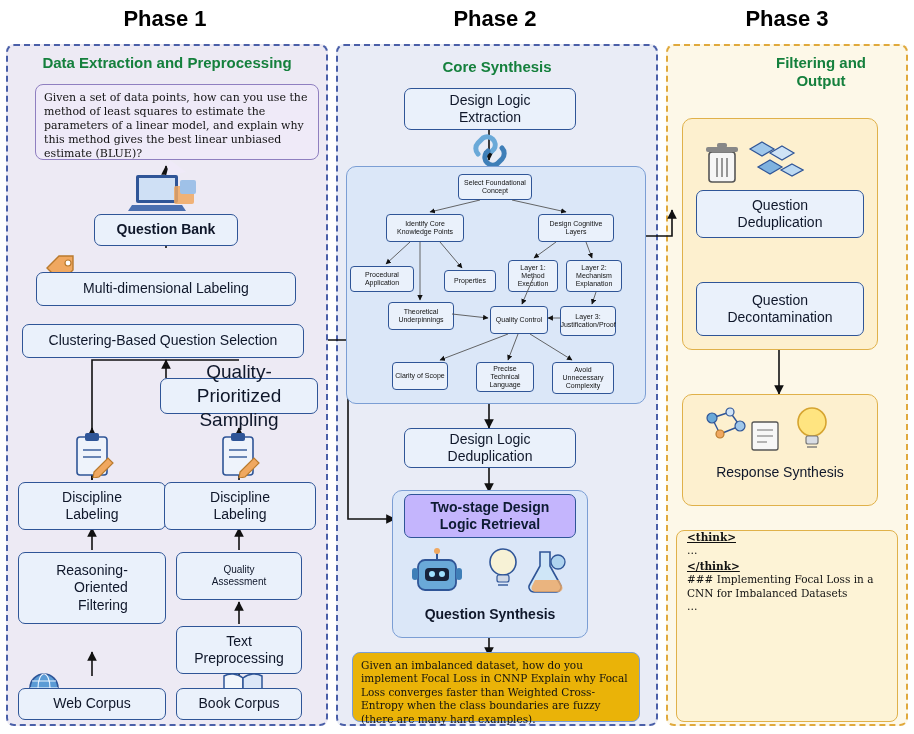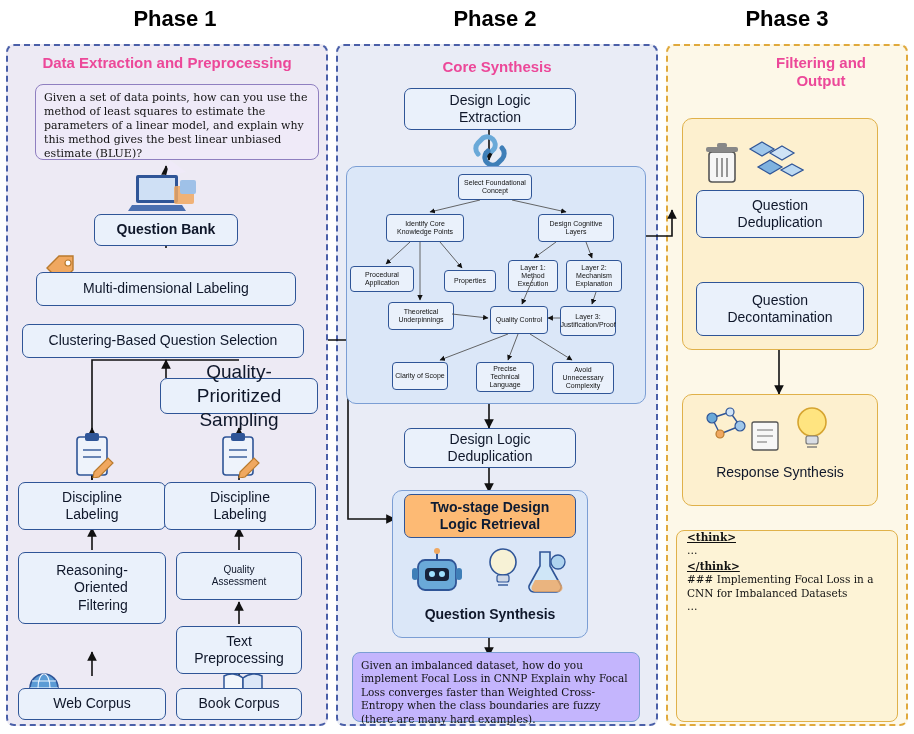--- a/index.html
+++ b/index.html
@@ -23,42 +23,42 @@
     border-radius:8px;
     box-sizing:border-box;
   }
   .panel.p1{background:#edeaf4;border-color:#4a5fa8;}
   .panel.p2{background:#e9ecf6;border-color:#4a5fa8;}
   .panel.p3{background:#fdf8e8;border-color:#e0a93c;}
   .panel-title{
     position:absolute;
     font-size:15px;
     font-weight:bold;
-    color:#ec4899;
+    color:#15803d;
     text-align:center;
     line-height:1.2;
   }
   .box{
     position:absolute;
     box-sizing:border-box;
     border:1.5px solid #2f5597;
     border-radius:7px;
     background:#eaf1fb;
     color:#0f172a;
     font-size:12.5px;
     display:flex;
     align-items:center;
     justify-content:center;
     text-align:center;
     line-height:1.25;
     padding:2px 4px;
   }
   .box.white{background:#f4f8fd;}
   .box.darkblue{
-    background:#fdba74;
+    background:#c4b5fd;
     border:1.5px solid #2f5597;
     color:#0d1b33;
     font-weight:bold;
     font-size:14px;
   }
   .subbox{
     position:absolute;
     box-sizing:border-box;
     border:1px solid #2f5597;
     border-radius:4px;
@@ -90,36 +90,36 @@
     border-radius:8px;
     background:#efeaf8;
     font-size:11px;
     color:#111;
     padding:6px 8px;
     line-height:1.28;
     font-family:"DejaVu Serif", serif;
   }
   .callout.blue{
     border:1.5px solid #7b9ed4;
-    background:#c4b5fd;
+    background:#eab308;
     font-size:10.5px;
   }
   .callout.yellow{
     border:1.5px solid #e0b14a;
     background:#fdf3d6;
     font-size:10.5px;
     font-family:"DejaVu Serif", serif;
   }
   svg.arrows{position:absolute;left:0;top:0;width:914px;height:734px;pointer-events:none;}
   .icon{position:absolute;}
 </style>
 </head>
 <body>
 
-<div class="phase-title" style="left:10px;top:6px;width:330px;">Phase 1</div>
+<div class="phase-title" style="left:0;top:6px;width:330px;">Phase 1</div>
 <div class="phase-title" style="left:330px;top:6px;width:330px;">Phase 2</div>
 <div class="phase-title" style="left:660px;top:6px;width:254px;">Phase 3</div>
 
 <div class="panel p1" style="left:6px;top:44px;width:322px;height:682px;"></div>
 <div class="panel p2" style="left:336px;top:44px;width:322px;height:682px;"></div>
 <div class="panel p3" style="left:666px;top:44px;width:242px;height:682px;"></div>
 
 <div class="panel-title" style="left:10px;top:54px;width:314px;">Data Extraction and Preprocessing</div>
 <div class="panel-title" style="left:340px;top:58px;width:314px;">Core Synthesis</div>
 <div class="panel-title" style="left:704px;top:54px;width:234px;white-space:pre-line;">Filtering and

